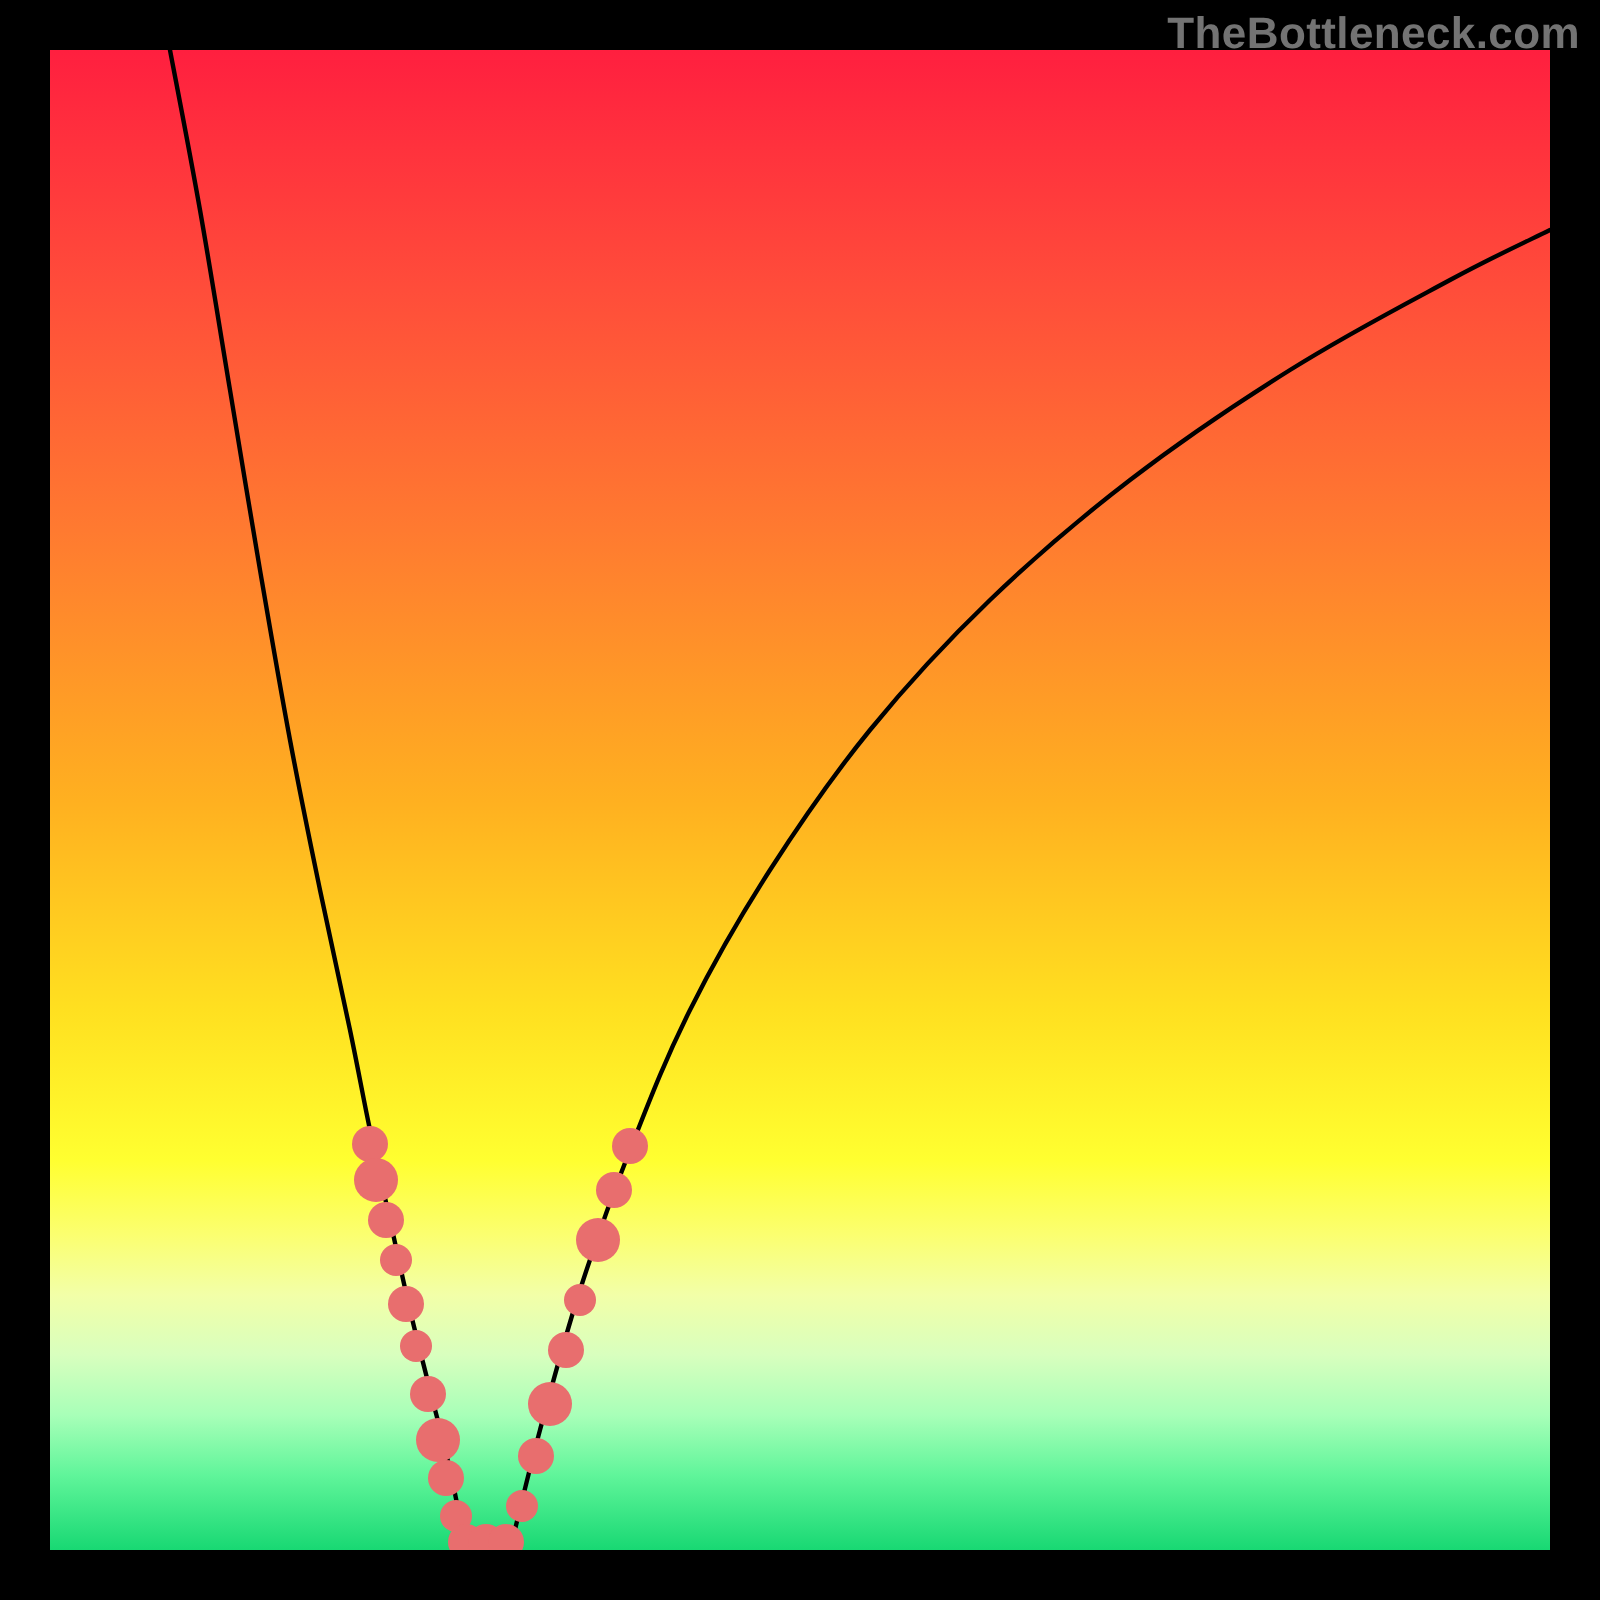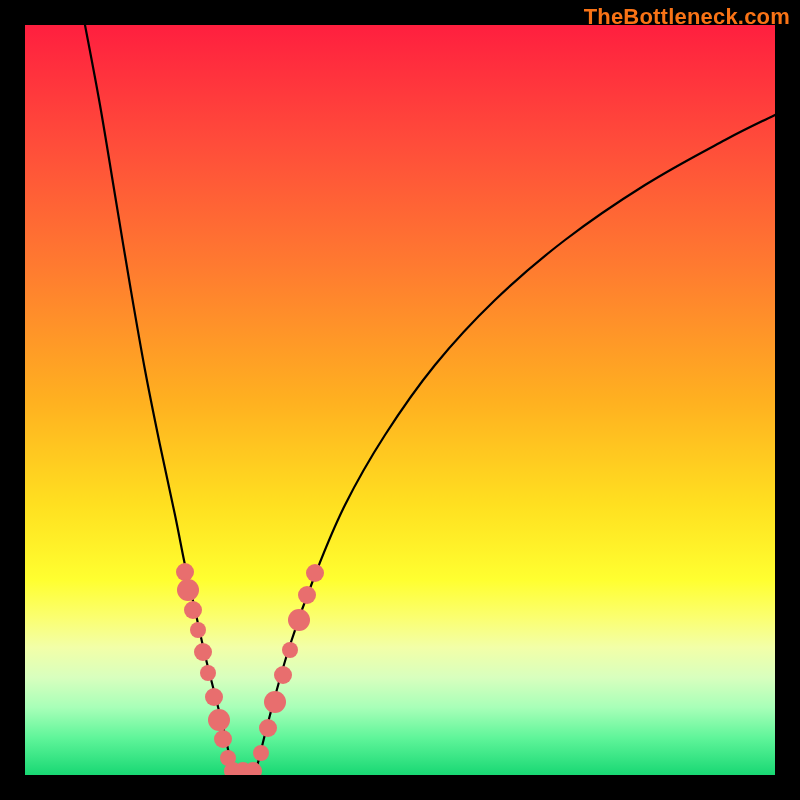--- a/index.html
+++ b/index.html
@@ -32,21 +32,21 @@
       #60f59a 95%,
       #18d873 100%
     );
   }
   .watermark {
     position: absolute;
     top: 4px;
     right: 10px;
     font-size: 22px;
     font-weight: 600;
-    color: #f97316;
+    color: #737373;
     letter-spacing: 0.2px;
     z-index: 50;
   }
   svg.curves {
     position: absolute;
     left: 0;
     top: 0;
     width: 750px;
     height: 750px;
     z-index: 10;

